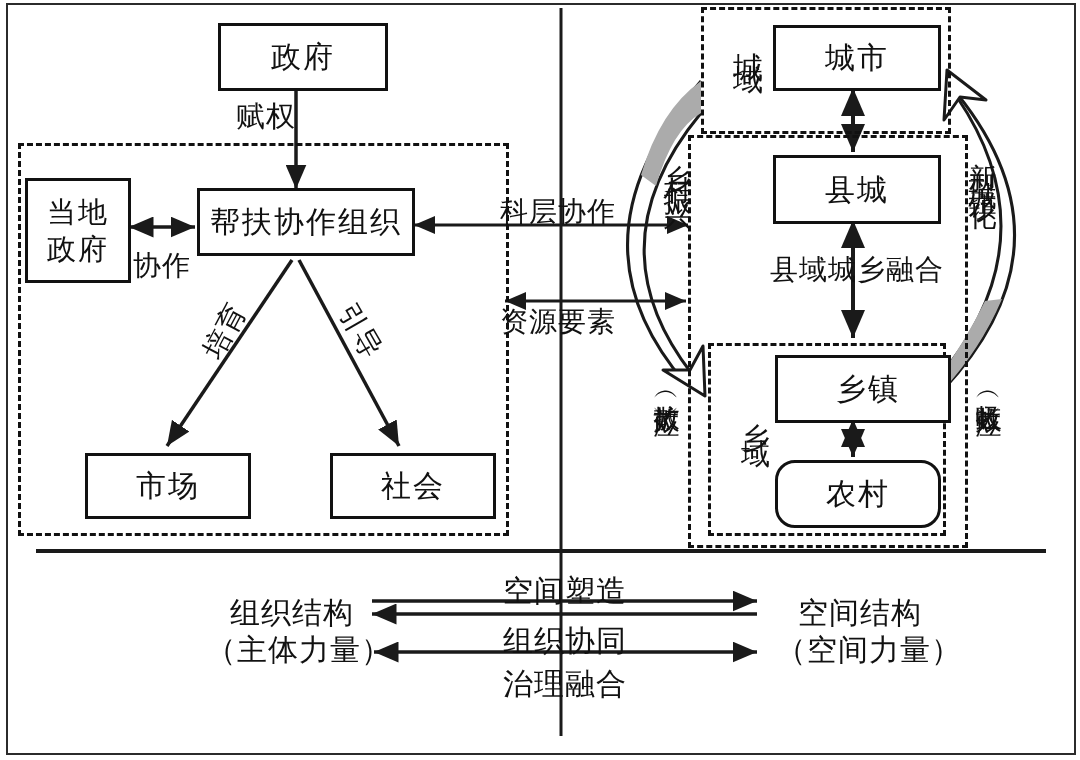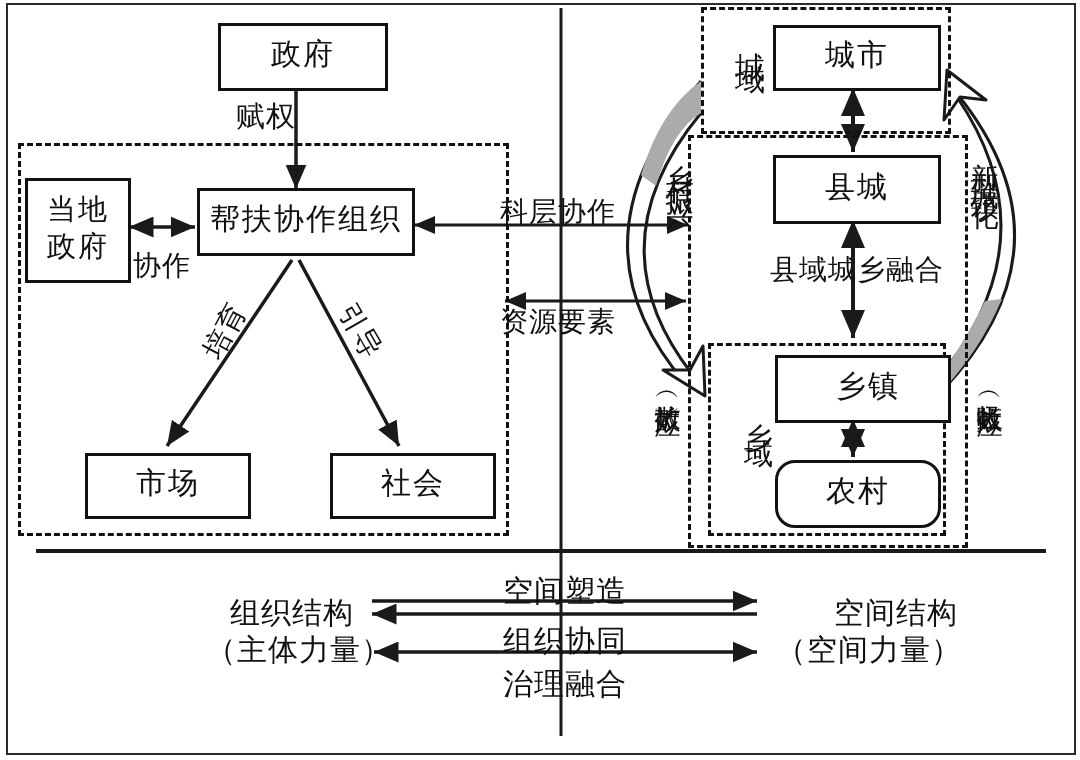--- a/index.html
+++ b/index.html
@@ -1,18 +1,18 @@
 <!DOCTYPE html>
 <html><head>
 <meta charset="utf-8">
 <style>
   html,body{margin:0;padding:0;background:#fff;}
   .stage{
     position:relative;width:1080px;height:760px;background:#fff;overflow:hidden;
-    font-family:Liberation Mono, monospace;color:#111;
+    font-family:Liberation Serif, serif;color:#111;
   }
   .frame{position:absolute;left:6px;top:3px;width:1066px;height:748px;border:2px solid #2b2b2b;}
   svg.layer{position:absolute;left:0;top:0;z-index:1;}
   .box{
     position:absolute;z-index:2;background:#fff;border:3px solid #111;
     display:flex;align-items:center;justify-content:center;
     font-size:30px;letter-spacing:2px;line-height:1.25;text-align:center;
   }
   .dashedbox{position:absolute;z-index:2;border:3px dashed #111;background:transparent;}
   .lbl{position:absolute;z-index:3;font-size:28px;white-space:nowrap;letter-spacing:1px;}
@@ -128,20 +128,20 @@
 
   <div class="lbl vtext" style="left:963px;top:140px;letter-spacing:10px;">新型城镇化</div>
 
   <div class="lbl vtext" style="left:649px;top:382px;font-size:26px;letter-spacing:2px;">（扩散效应）</div>
 
   <div class="lbl vtext" style="left:971px;top:382px;font-size:26px;letter-spacing:2px;">（虹吸效应）</div>
 
   <div class="lbl" style="left:230px;top:593px;font-size:30px;">组织结构</div>
   <div class="lbl" style="left:206px;top:630px;font-size:30px;">（主体力量）</div>
 
-  <div class="lbl" style="left:798px;top:593px;font-size:30px;margin-left:36px;">空间结构</div>
+  <div class="lbl" style="left:798px;top:593px;font-size:30px;">空间结构</div>
   <div class="lbl" style="left:776px;top:630px;font-size:30px;">（空间力量）</div>
 
   <div class="lbl" style="left:503px;top:571px;font-size:30px;">空间塑造</div>
   <div class="lbl" style="left:503px;top:621px;font-size:30px;">组织协同</div>
   <div class="lbl" style="left:503px;top:664px;font-size:30px;">治理融合</div>
 
 </div>
 
 </body></html>

